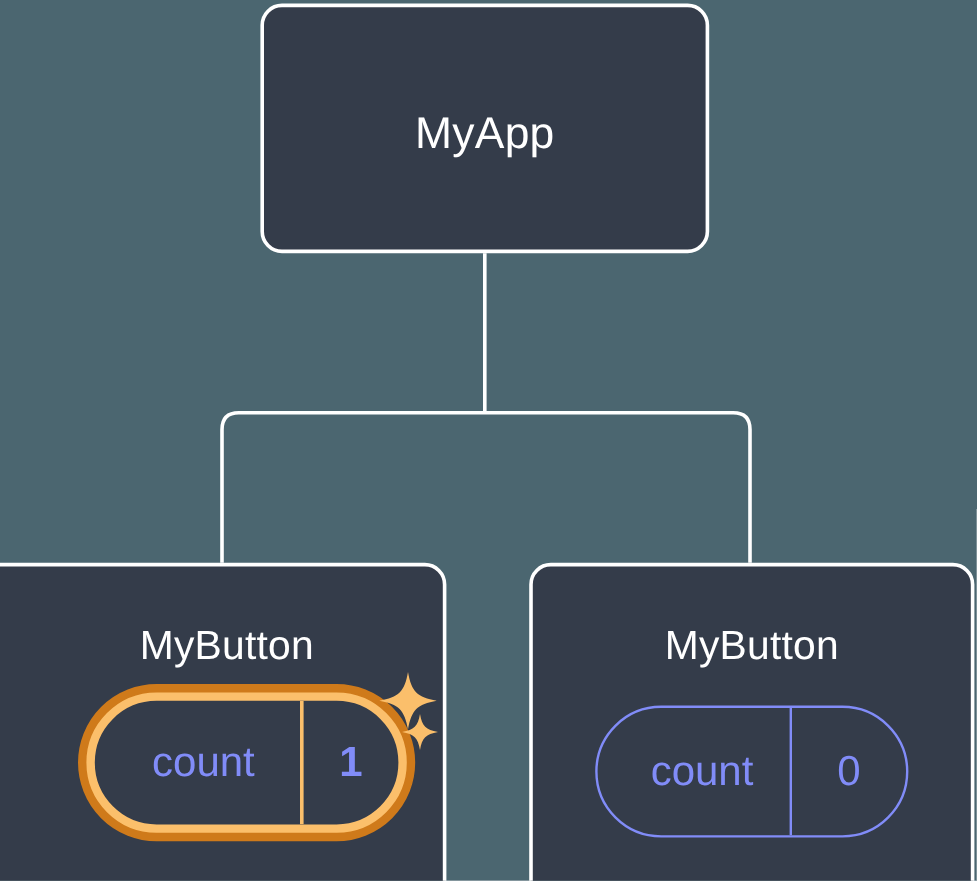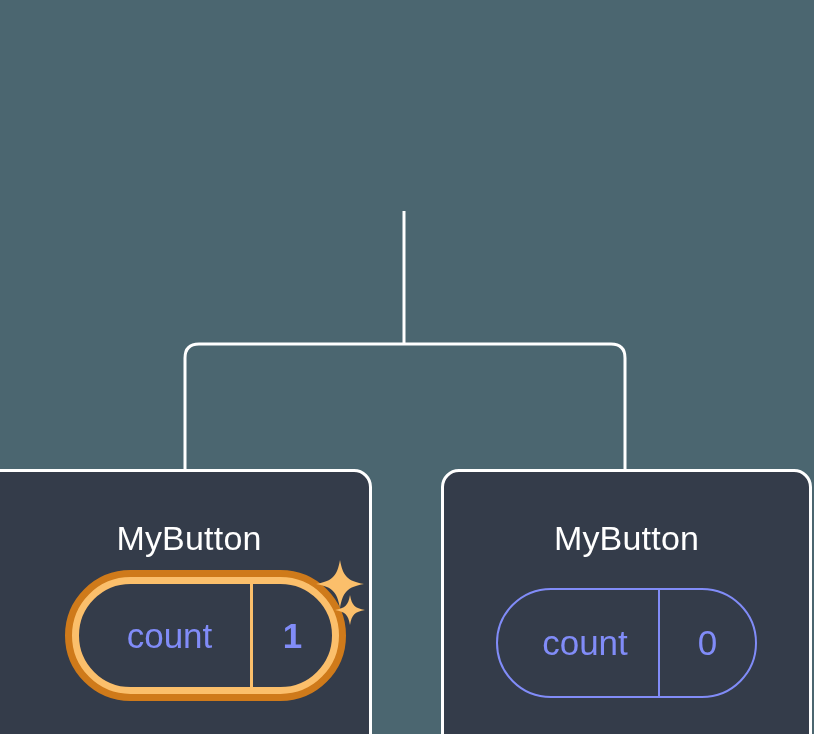--- a/index.html
+++ b/index.html
@@ -184,20 +184,23 @@
 </head>
 <body>
 
 <div id="stage">
 
   <svg id="connector" viewBox="0 0 814 734" xmlns="http://www.w3.org/2000/svg">
     <path d="M404 211 L404 344" fill="none" stroke="#ffffff" stroke-width="3"></path>
     <path d="M185 469 L185 358 Q185 344 199 344 L611 344 Q625 344 625 358 L625 469" fill="none" stroke="#ffffff" stroke-width="3"></path>
   </svg>
 
+  <div class="card" id="card-myapp">
+    <div class="card-title">MyApp</div>
+  </div>
 
   <div class="card" id="card-btn-left">
     <div class="card-title">MyButton</div>
   </div>
 
   <div class="pill pill-highlight" id="pill-left">
     <div class="pill-inner">
       <div class="pill-key">count</div>
       <div class="pill-val">1</div>
     </div>

